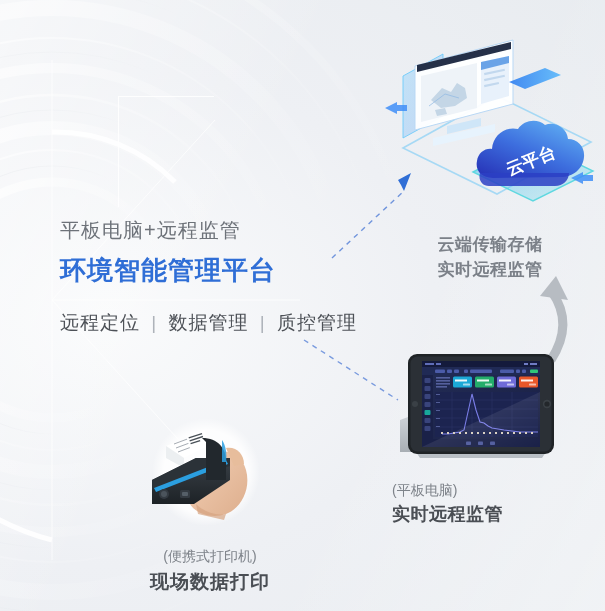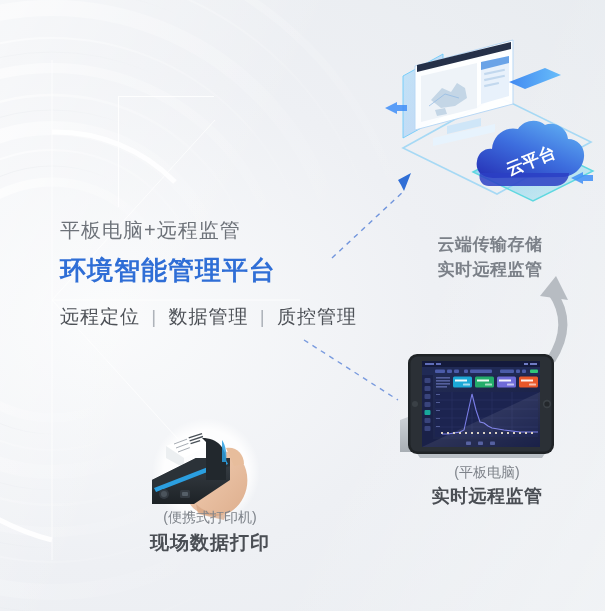--- a/index.html
+++ b/index.html
@@ -32,36 +32,36 @@
   .hl-sub{
     font-size:20px;color:#6d7279;letter-spacing:1px;font-weight:400;
     line-height:28px;white-space:nowrap;
   }
   .hl-main{
     font-size:26px;font-weight:bold;color:#2f6ed6;letter-spacing:1px;
     line-height:44px;margin-top:4px;white-space:nowrap;
   }
   .hl-tags{
     font-size:19px;color:#4d5157;letter-spacing:1px;line-height:30px;
-    margin-top:10px;white-space:nowrap;
+    margin-top:16px;white-space:nowrap;
   }
   .hl-tags .sep{color:#aeb3ba;padding:0 5px;}
   
   .cap-cloud{
     position:absolute;left:410px;top:232px;width:160px;text-align:center;
     font-size:17px;font-weight:bold;color:#7b8088;line-height:25px;letter-spacing:.5px;
   }
   .cap-tablet{
-    position:absolute;left:392px;top:462px;width:190px;text-align:center;
+    position:absolute;left:392px;top:480px;width:190px;
   }
   .cap-tablet .paren{font-size:14px;color:#7e838a;line-height:21px;}
   .cap-tablet .big{font-size:18px;font-weight:bold;color:#4a4e54;line-height:26px;letter-spacing:.5px;}
   .cap-tablet .small{font-size:14px;color:#5f646b;line-height:22px;letter-spacing:.3px;}
   .cap-printer{
-    position:absolute;left:90px;top:506px;width:240px;text-align:center;
+    position:absolute;left:90px;top:545px;width:240px;text-align:center;
   }
   .cap-printer .paren{font-size:14px;color:#7e838a;line-height:22px;}
   .cap-printer .big{font-size:19px;font-weight:bold;color:#4a4e54;line-height:30px;letter-spacing:1px;text-align:center;}
   
   .cloudart{position:absolute;left:385px;top:38px;width:220px;height:165px;}
   .tabletart{position:absolute;left:392px;top:352px;width:172px;height:108px;}
   .printerart{position:absolute;left:138px;top:418px;width:136px;height:108px;}
   .arrows{position:absolute;left:0;top:0;width:605px;height:611px;pointer-events:none;}
 </style>
 </head>

